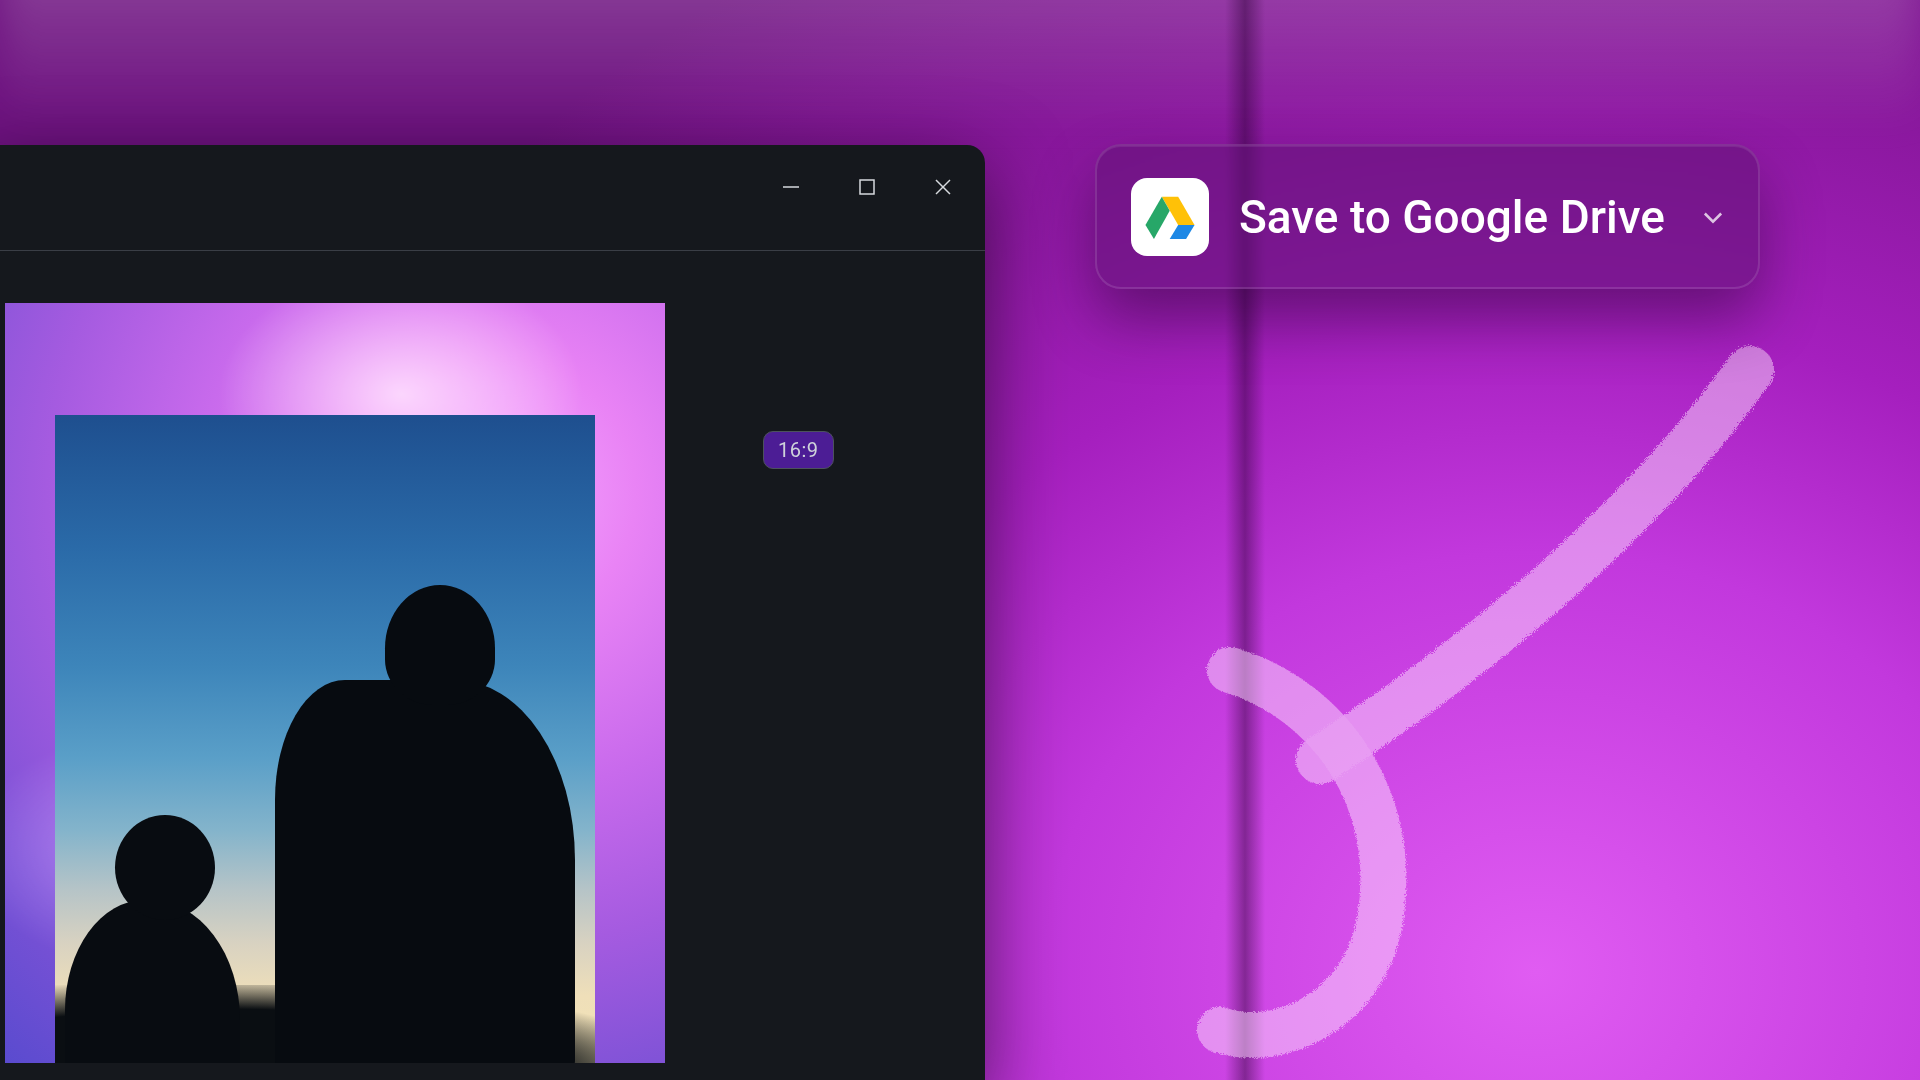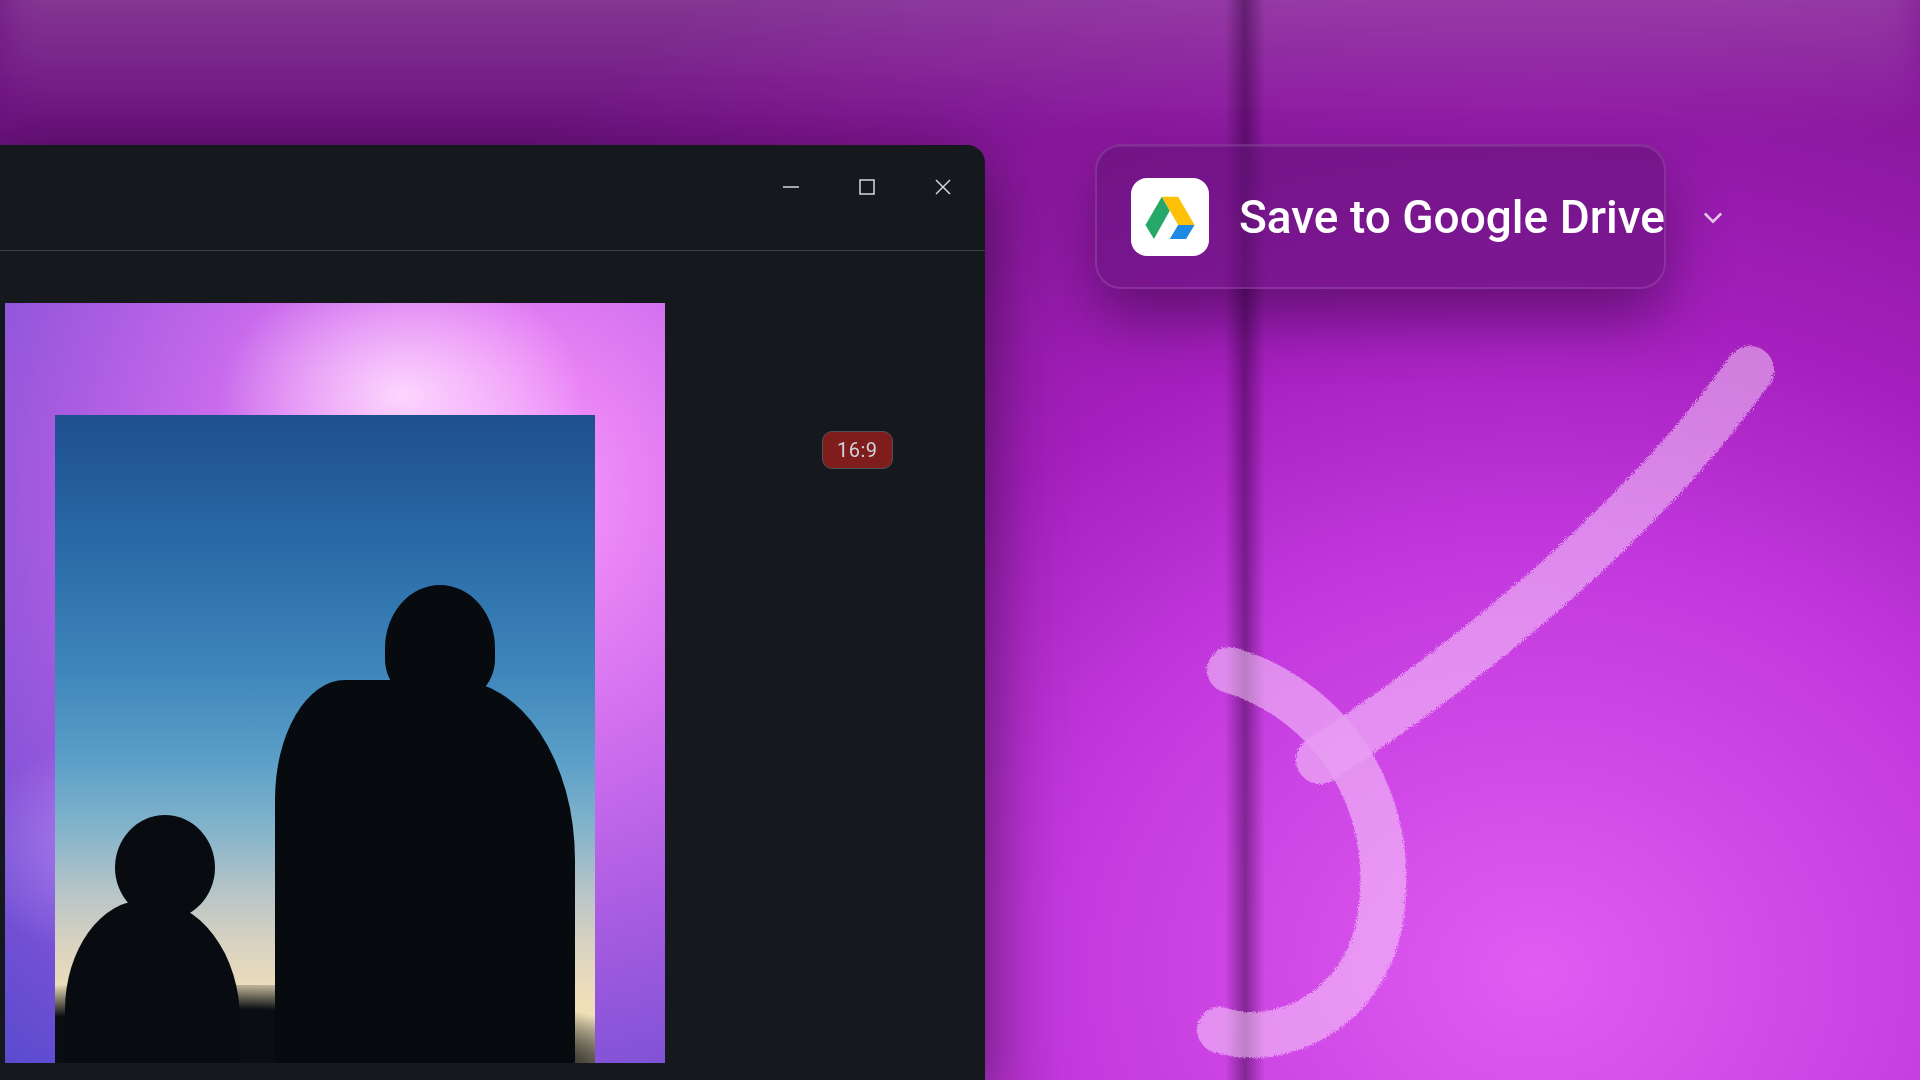--- a/index.html
+++ b/index.html
@@ -135,35 +135,35 @@
   }
   .child .body {
     position:absolute; left:0; top:85px; width:175px; height:180px;
     background:#080c11;
     border-radius:80px 90px 10px 10px / 110px 120px 10px 10px;
   }
 
   
   .ratio-badge {
     position: absolute;
-    left: 842px; top: 286px;
+    left: 783px; top: 286px;
     padding: 6px 14px;
     border: 1px solid #4c525c;
     border-radius: 10px;
-    background: #7f1d1d;
+    background: #4c1d95;
     color: #cfd3da;
     font-size: 20px;
     letter-spacing: 0.5px;
   }
 
   
   .save-card {
     position: absolute;
     left: 1095px; top: 144px;
-    width: 571px; height: 145px;
+    width: 665px; height: 145px;
     border-radius: 26px;
     background: rgba(95, 18, 115, 0.55);
     border: 2px solid rgba(255,255,255,0.12);
     box-shadow: 0 30px 60px rgba(30,0,40,0.45), inset 0 1px 0 rgba(255,255,255,0.08);
     display: flex;
     align-items: center;
     padding: 0 34px;
     gap: 30px;
     backdrop-filter: blur(2px);
   }

